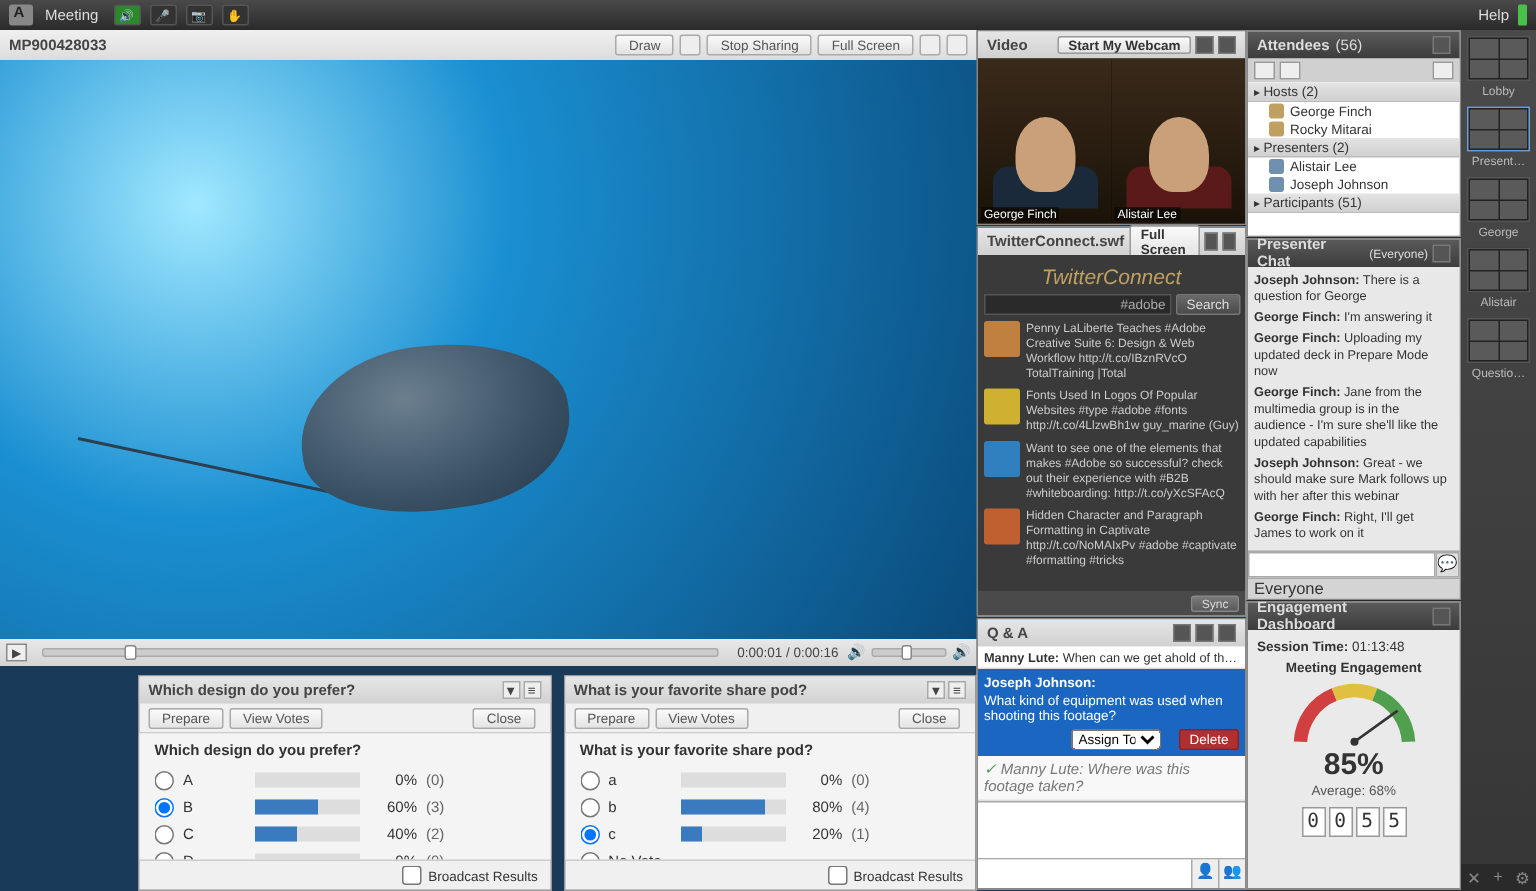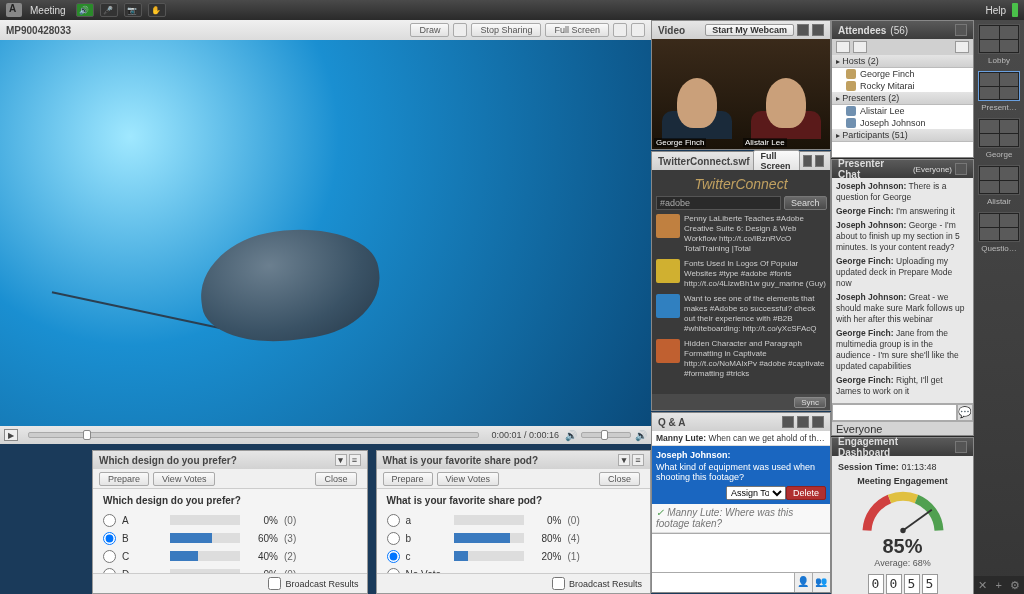--- a/index.html
+++ b/index.html
@@ -61,35 +61,35 @@
 .panelhdr .sq{ width:12px; height:12px; background:#555; border:1px solid #777; margin-left:3px;}
 .videobody{ height:110px; background:#000; display:flex;}
 .videobody .cam{ flex:1; position:relative; background:linear-gradient(#3a2a1a,#1a1208); }
 .videobody .cam .face{ position:absolute; left:50%; top:35%; width:40px; height:50px; background:#caa07a; border-radius:50% 50% 40% 40%; transform:translateX(-50%);}
 .videobody .cam .shirt{ position:absolute; left:50%; bottom:10px; width:70px; height:28px; background:#1a2a3a; border-radius:10px 10px 0 0; transform:translateX(-50%);}
 .videobody .cam.c2 .shirt{ background:#5a1a1a;}
 .videobody .cam .nm{ position:absolute; left:2px; bottom:2px; font-size:8px; color:#fff; background:rgba(0,0,0,.5); padding:0 2px;}
 .twbody{ background:#3a3a3a; color:#ccc; padding:4px; font-size:9px; height:224px; overflow:hidden;}
 .twlogo{ text-align:center; color:#c0a060; font-size:14px; padding:2px 0 4px; font-style:italic;}
 .twsearch{ display:flex; margin-bottom:4px;}
-.twsearch input{ flex:1; background:#2a2a2a; border:1px solid #555; color:#aaa; font-size:9px; padding:1px 3px;}
+.twsearch input{ flex:1; background:#2a2a2a; border:1px solid #555; color:#aaa; font-size:9px; padding:1px 3px;text-align:right;}
 .twsearch .sb{ background:linear-gradient(#6a6a6a,#4a4a4a); border:1px solid #777; color:#ddd; font-size:9px; padding:1px 6px; margin-left:3px; border-radius:2px;}
 .tweet{ display:flex; margin-bottom:5px;}
 .tweet .av{ width:24px; height:24px; flex-shrink:0; margin-right:4px; border-radius:2px;}
 .tweet .tx{ font-size:8px; line-height:10px; color:#ccc;}
 .twfoot{ height:16px; background:#4a4a4a; display:flex; justify-content:flex-end; align-items:center; padding:0 4px;}
 .twfoot .sb{ background:linear-gradient(#7a7a7a,#5a5a5a); border:1px solid #888; color:#ddd; font-size:8px; padding:0 6px; border-radius:2px;}
 .qatool{ height:20px; background:#e0e0e0; display:flex; align-items:center; padding:0 4px; border-bottom:1px solid #aaa;}
 .qatool select{ flex:1; font-size:9px; height:15px;}
 .qatool .ib{ width:16px; height:15px; border:1px solid #999; background:#eee; margin-left:3px; font-size:9px; text-align:center;}
 .qaline{ background:#fff; padding:2px 4px; font-size:8.5px; border-bottom:1px solid #ddd; white-space:nowrap; overflow:hidden; text-overflow:ellipsis;}
 .qaline b{font-weight:bold;}
 .qahl{ background:#1a66c0; color:#fff; padding:4px; font-size:9px;}
 .qahl .hdr{ font-weight:bold; margin-bottom:2px;}
-.qahl .act{ display:flex; justify-content:flex-end; gap:0; margin-top:4px;}
+.qahl .act{ display:flex; justify-content:flex-end; gap:12px; margin-top:4px;}
 .qahl select{ font-size:9px; width:60px;}
 .qahl .db{ background:#b03030; color:#fff; border:1px solid #902020; font-size:9px; padding:1px 6px; border-radius:2px;}
 .qaans{ background:#f8f8f8; padding:3px 4px; font-size:10px; color:#777; font-style:italic; border-bottom:1px solid #ddd;}
 .qaans::before{content:"✓ "; color:#4a9a4a;}
 .qainput{ flex:1; background:#fff; border-top:1px solid #aaa;}
 .qainputrow{ display:flex; height:20px; border-top:1px solid #aaa;}
 .qainputrow textarea{ flex:1; border:none; resize:none; font-size:9px; padding:2px;}
 .qainputrow .ib{ width:18px; border-left:1px solid #aaa; background:#eee; font-size:10px; text-align:center; line-height:18px;}
 .rightcol{ width:143px; display:flex; flex-direction:column; background:#2a2a2a;}
 .attbody{ background:#fff; font-size:9px; height:102px; overflow:hidden;}
@@ -404,24 +404,23 @@
     <div class="panel" style="flex-shrink:0;">
       <div class="panelhdr">
         <span>Presenter Chat</span>
         <span style="margin-left:4px;font-weight:normal;font-size:8px;">(Everyone)</span>
         <span class="sp"></span>
         <span class="sq"></span>
       </div>
       <div class="chatbody" id="chatbody">
           <div class="chatmsg"><b>Joseph Johnson:</b> There is a question for George</div>
           <div class="chatmsg"><b>George Finch:</b> I'm answering it</div>
-          <div class="chatmsg"><b>Joseph Johnson:</b> George - I'm about to finish up my section in 5 minutes. Is your content ready?</div>
           <div class="chatmsg"><b>George Finch:</b> Uploading my updated deck in Prepare Mode now</div>
+          <div class="chatmsg"><b>George Finch:</b> Jane from the multimedia group is in the audience - I'm sure she'll like the updated capabilities</div>
           <div class="chatmsg"><b>Joseph Johnson:</b> Great - we should make sure Mark follows up with her after this webinar</div>
-          <div class="chatmsg"><b>George Finch:</b> Jane from the multimedia group is in the audience - I'm sure she'll like the updated capabilities</div>
           <div class="chatmsg"><b>George Finch:</b> Right, I'll get James to work on it</div>
         </div>
       <div class="chatinput">
         <input style="">
         <div class="ib">💬</div>
       </div>
       <div class="chattab">Everyone</div>
     </div>
 
     <div class="panel" style="flex:1;">

